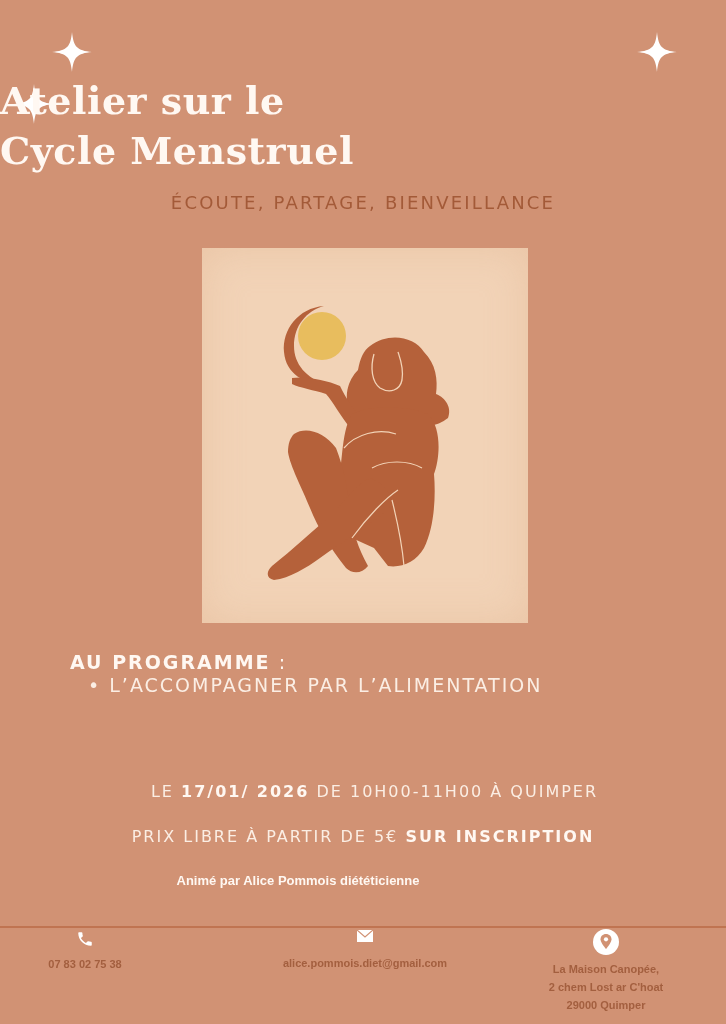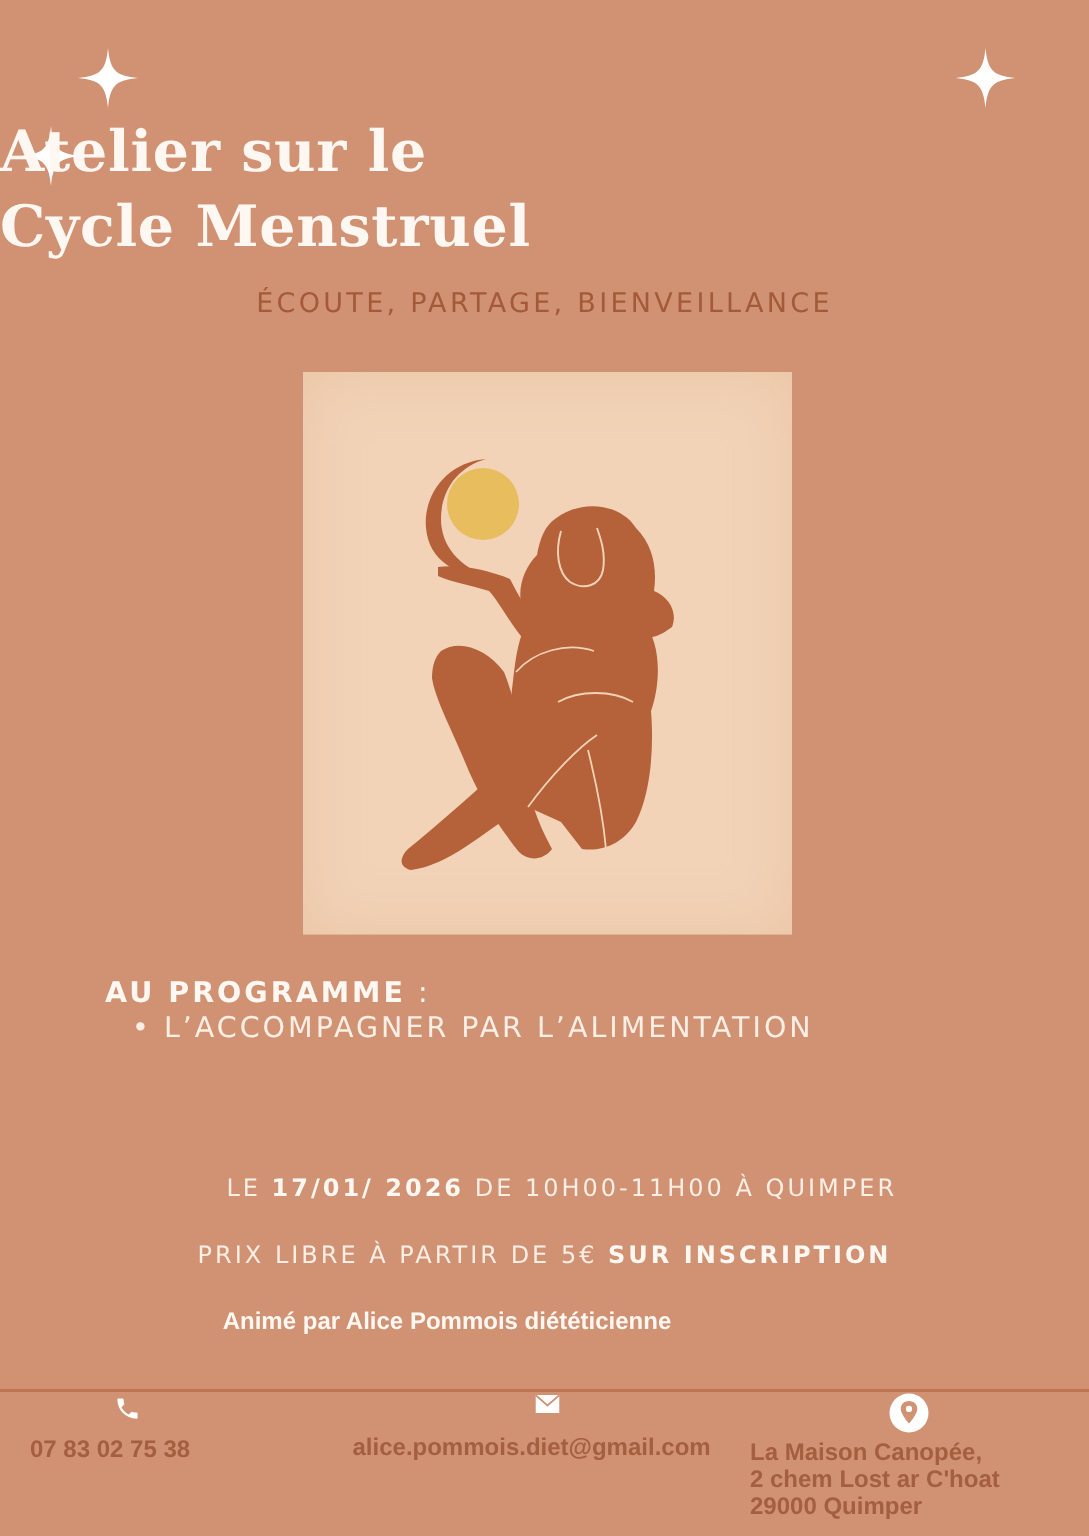--- a/index.html
+++ b/index.html
@@ -49,29 +49,29 @@
   .line {
     position: absolute; left: 0; width: 726px; text-align: center;
     font-family: "DejaVu Sans", sans-serif;
     font-size: 16px; letter-spacing: 2px; color: #fbeee4;
   }
   .line b { color: #fff8f2; }
   .date-line { top: 782px; padding-left: 23px; }
   .price-line { top: 827px; }
   .author {
     position: absolute; left: 0; width: 596px; top: 873px;
-    text-align: center; font-weight: bold; font-size: 16px; color: #fff8f2;
+    text-align: center; font-weight: bold; font-size: 13px; color: #fff8f2;
   }
   .divider {
     position: absolute; left: 0; width: 726px; top: 926px; height: 2px;
     background: #c07451;
   }
   .contact {
-    position: absolute; text-align: left;
-    font-weight: bold; font-size: 16px; color: #a35f3f;
+    position: absolute; text-align: center;
+    font-weight: bold; font-size: 11px; color: #a35f3f;
   }
   .contact .ico { display: block; margin: 0 auto; }
   .phone { left: 20px; width: 130px; top: 930px; }
   .phone .txt { margin-top: 10px; }
   .email { left: 235px; width: 260px; top: 930px; }
   .email .txt { margin-top: 15px; }
   .address { left: 500px; width: 212px; top: 928px; line-height: 18px; }
   .address .txt { margin-top: 4px; }
 </style>
 </head>

